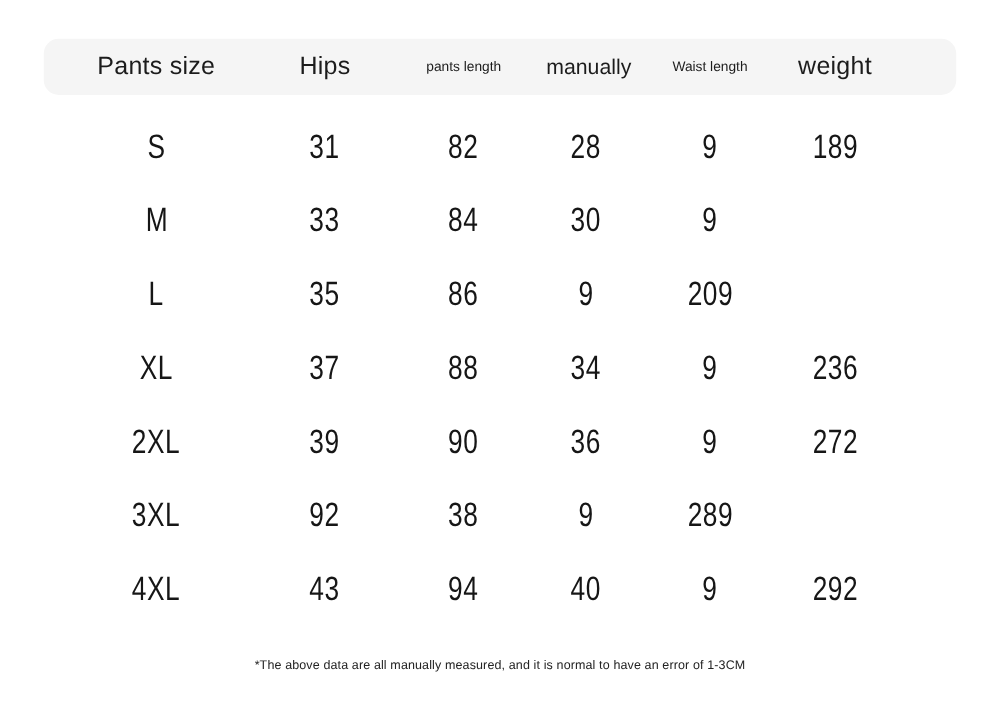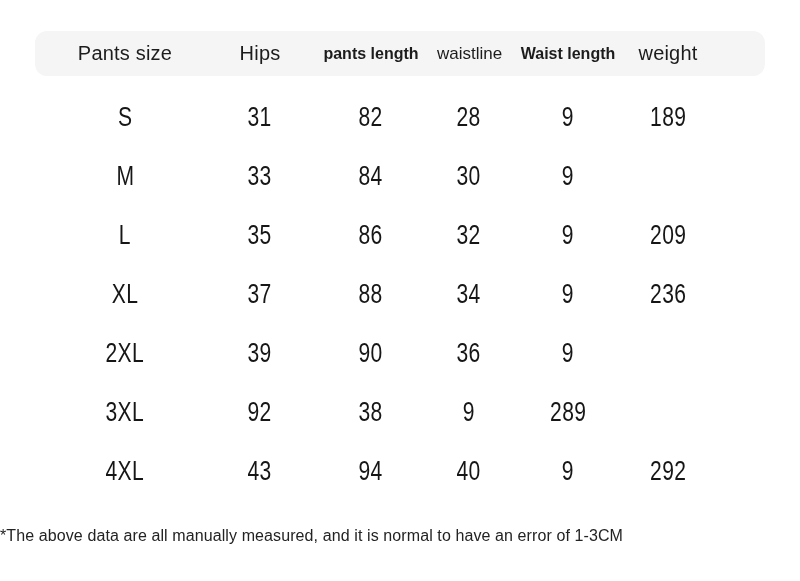--- a/index.html
+++ b/index.html
@@ -21,55 +21,55 @@
 
   .header-pill {
     margin: 31px 35px 0 35px;
     height: 45px;
     background: #f5f5f5;
     border-radius: 12px;
   }
   .hcell { text-align: center; color: #1c1c1c; white-space: nowrap; }
   .h-large  { font-size: 20px; font-weight: 500; letter-spacing: 0.2px; }
   .h-medium { font-size: 17px; font-weight: 500; }
-  .h-small  { font-size: 16px; font-weight: 700; }
+  .h-small  { font-size: 11px; font-weight: 400; }
 
   .tbody { margin: 12px 35px 0 35px; }
   .trow { height: 59px; }
   .tcell { text-align: center; }
   .val {
     display: inline-block;
     font-size: 27px;
     font-weight: 500;
     color: #161616;
     letter-spacing: 0.5px;
     transform: scaleX(0.78);
     transform-origin: center;
     white-space: nowrap;
   }
 
   .footnote {
     margin-top: 26px;
-    text-align: left;
-    font-size: 16px;
+    text-align: center;
+    font-size: 10px;
     font-weight: 500;
     color: #232323;
     letter-spacing: 0.1px;
   }
 </style>
 </head>
 <body>
 
 <div class="page">
 
   <div class="header-pill grid6">
     <div class="hcell h-large">Pants size</div>
     <div class="hcell h-large">Hips</div>
     <div class="hcell h-small">pants length</div>
-    <div class="hcell h-medium">waistline</div>
+    <div class="hcell h-medium">manually</div>
     <div class="hcell h-small">Waist length</div>
     <div class="hcell h-large">weight</div>
   </div>
 
   <div class="tbody">
 
     <div class="trow grid6">
       <div class="tcell"><span class="val">S</span></div>
       <div class="tcell"><span class="val">31</span></div>
       <div class="tcell"><span class="val">82</span></div>
@@ -83,40 +83,40 @@
       <div class="tcell"><span class="val">33</span></div>
       <div class="tcell"><span class="val">84</span></div>
       <div class="tcell"><span class="val">30</span></div>
       <div class="tcell"><span class="val">9</span></div>
     </div>
 
     <div class="trow grid6">
       <div class="tcell"><span class="val">L</span></div>
       <div class="tcell"><span class="val">35</span></div>
       <div class="tcell"><span class="val">86</span></div>
-      <div class="tcell"><span class="val">32</span></div>
       <div class="tcell"><span class="val">9</span></div>
       <div class="tcell"><span class="val">209</span></div>
     </div>
 
     <div class="trow grid6">
       <div class="tcell"><span class="val">XL</span></div>
       <div class="tcell"><span class="val">37</span></div>
       <div class="tcell"><span class="val">88</span></div>
       <div class="tcell"><span class="val">34</span></div>
       <div class="tcell"><span class="val">9</span></div>
       <div class="tcell"><span class="val">236</span></div>
     </div>
 
     <div class="trow grid6">
       <div class="tcell"><span class="val">2XL</span></div>
       <div class="tcell"><span class="val">39</span></div>
       <div class="tcell"><span class="val">90</span></div>
       <div class="tcell"><span class="val">36</span></div>
       <div class="tcell"><span class="val">9</span></div>
+      <div class="tcell"><span class="val">272</span></div>
     </div>
 
     <div class="trow grid6">
       <div class="tcell"><span class="val">3XL</span></div>
       <div class="tcell"><span class="val">92</span></div>
       <div class="tcell"><span class="val">38</span></div>
       <div class="tcell"><span class="val">9</span></div>
       <div class="tcell"><span class="val">289</span></div>
     </div>
 

